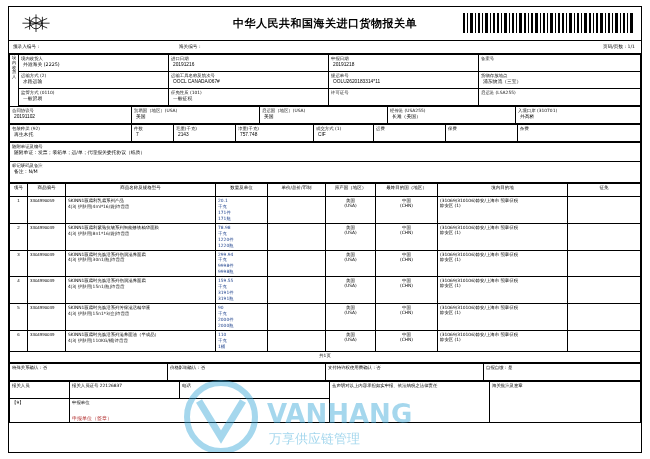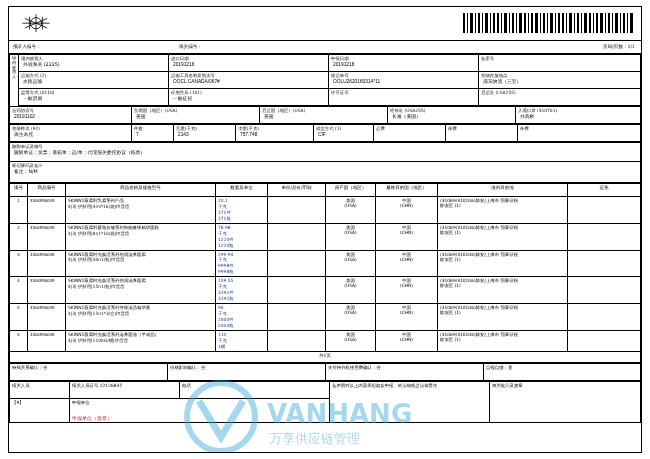--- a/index.html
+++ b/index.html
@@ -83,20 +83,21 @@
           <circle cx="20" cy="14" r="7"></circle>
           <path d="M6 20 L34 8"></path>
           <path d="M6 8 L34 20"></path>
           <path d="M20 3 L20 25"></path>
           <path d="M3 14 L37 14"></path>
           <path d="M12 6 L12 22"></path>
           <path d="M28 6 L28 22"></path>
         </g>
       </svg>
     </div>
+    <div class="title cn">中华人民共和国海关进口货物报关单</div>
     <div class="barcode">
       <svg width="170" height="20" viewBox="0 0 170 20">
         <g fill="#000">
           <rect x="0" y="0" width="2" height="20"></rect>
             <rect x="4" y="0" width="1" height="20"></rect>
           <rect x="7" y="0" width="3" height="20"></rect>
             <rect x="12" y="0" width="1" height="20"></rect>
           <rect x="15" y="0" width="2" height="20"></rect>
             <rect x="19" y="0" width="1" height="20"></rect>
           <rect x="22" y="0" width="3" height="20"></rect>

